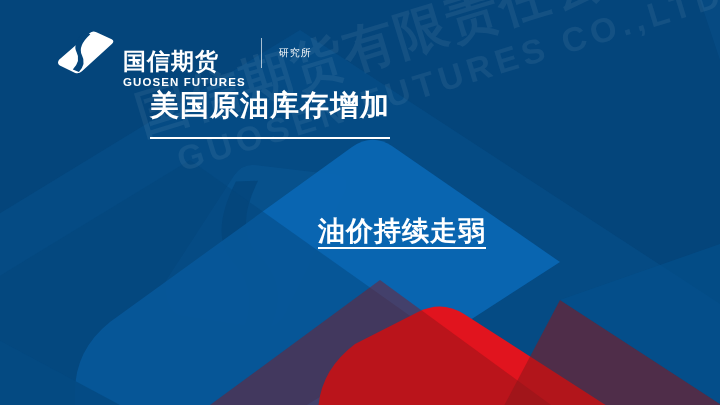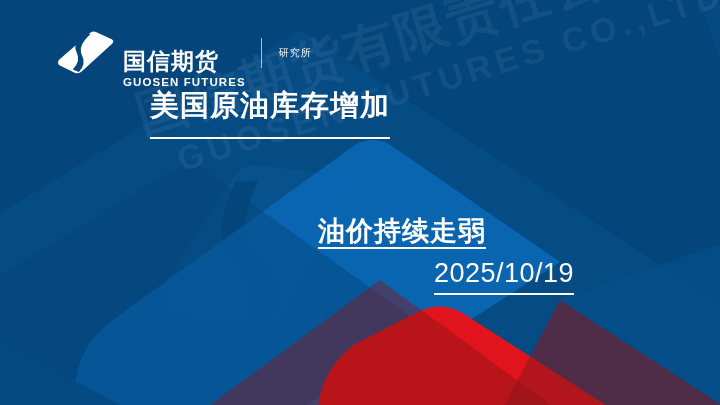--- a/index.html
+++ b/index.html
@@ -162,15 +162,14 @@
       <div class="logo-en">GUOSEN FUTURES</div>
     </div>
     <div class="logo-div"></div>
     <div class="logo-dept">研究所</div>
   </div>
 
   <div class="title-1">美国原油库存增加</div>
 
   <div class="title-2">油价持续走弱</div>
 
-  <div class="date-line">2025/10/19</div>
 
 </div>
 
 </body></html>

